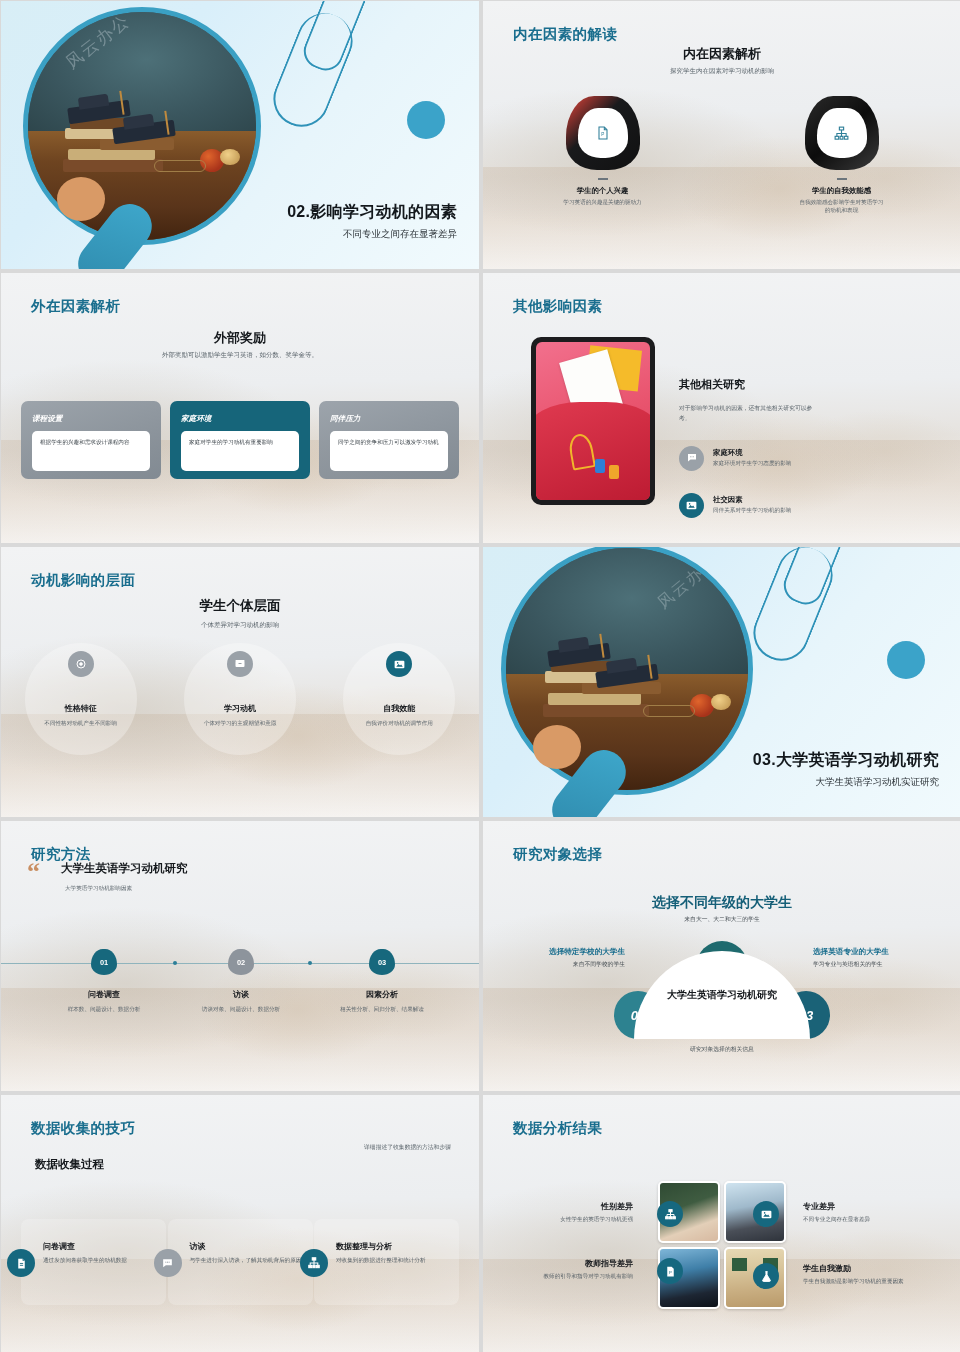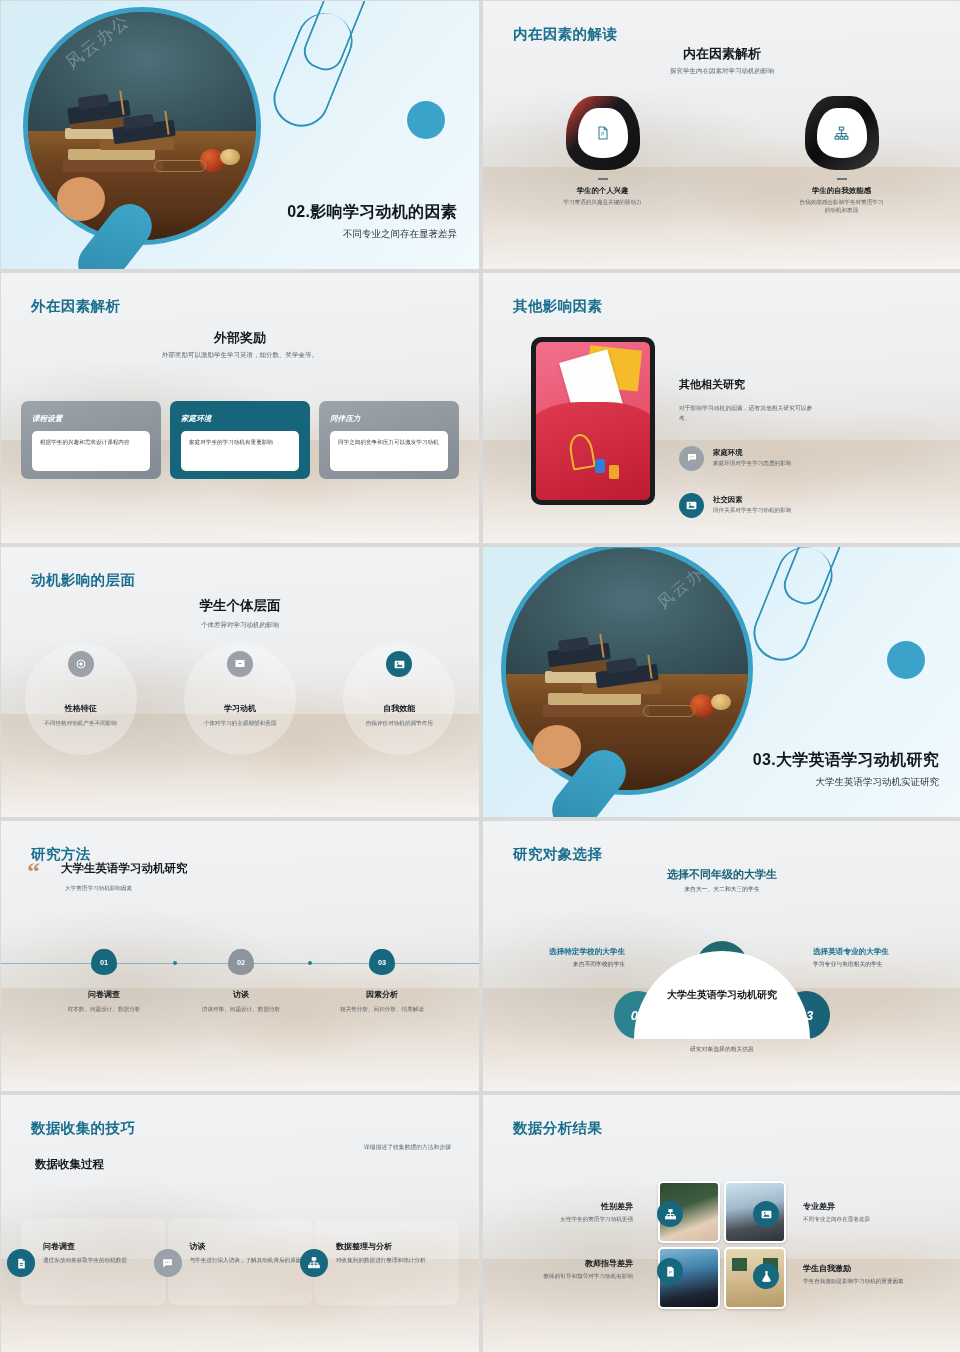--- a/index.html
+++ b/index.html
@@ -280,21 +280,21 @@
   .dome-txt { font-size:10px; font-weight:bold; color:#15191d; text-align:center; line-height:1.45; width:116px; }
   .arc { position:absolute; border-radius:50%; display:flex; align-items:center; justify-content:center;
          color:#fff; font-style:italic; font-weight:bold; font-size:13px; }
   .arc.a1 { width:48px; height:48px; background:#2d8290; left:50%; margin-left:-108px; bottom:0;  z-index:2;}
   .arc.a2 { width:52px; height:52px; background:#1f6a6e; left:50%; margin-left:-26px; bottom:46px; z-index:2;}
   .arc.a3 { width:48px; height:48px; background:#1a6277; left:50%; margin-left:60px; bottom:0; z-index:2;}
   .lbl { position:absolute; }
   .lbl .t { font-size:7.6px; font-weight:bold; color:#1a6e8e; }
   .lbl .d { font-size:5.8px; color:#41494f; margin-top:3px; }
   .lbl.top { left:0; right:0; top:46px; text-align:center; }
-  .lbl.top .t { color:#155f78; font-size:11px; }
+  .lbl.top .t { color:#155f78; font-size:14px;margin-top:27px; }
   .lbl.left { left:30px; top:126px; text-align:right; width:112px; }
   .lbl.right { right:28px; top:126px; text-align:left; width:120px; }
   .dome-foot { position:absolute; left:0; right:0; top:224px; text-align:center; font-size:5.8px; color:#4b545a; }
 
   
   .dc-note { position:absolute; right:28px; top:48px; font-size:5.8px; color:#5a646b; }
   .dc-head { position:absolute; left:34px; top:62px; font-size:11.5px; font-weight:bold; color:#15191d; }
   .dc-row { position:absolute; left:20px; right:20px; top:124px; display:flex; justify-content:space-between; }
   .dc-card {
     width:145px; height:86px; border-radius:8px;

